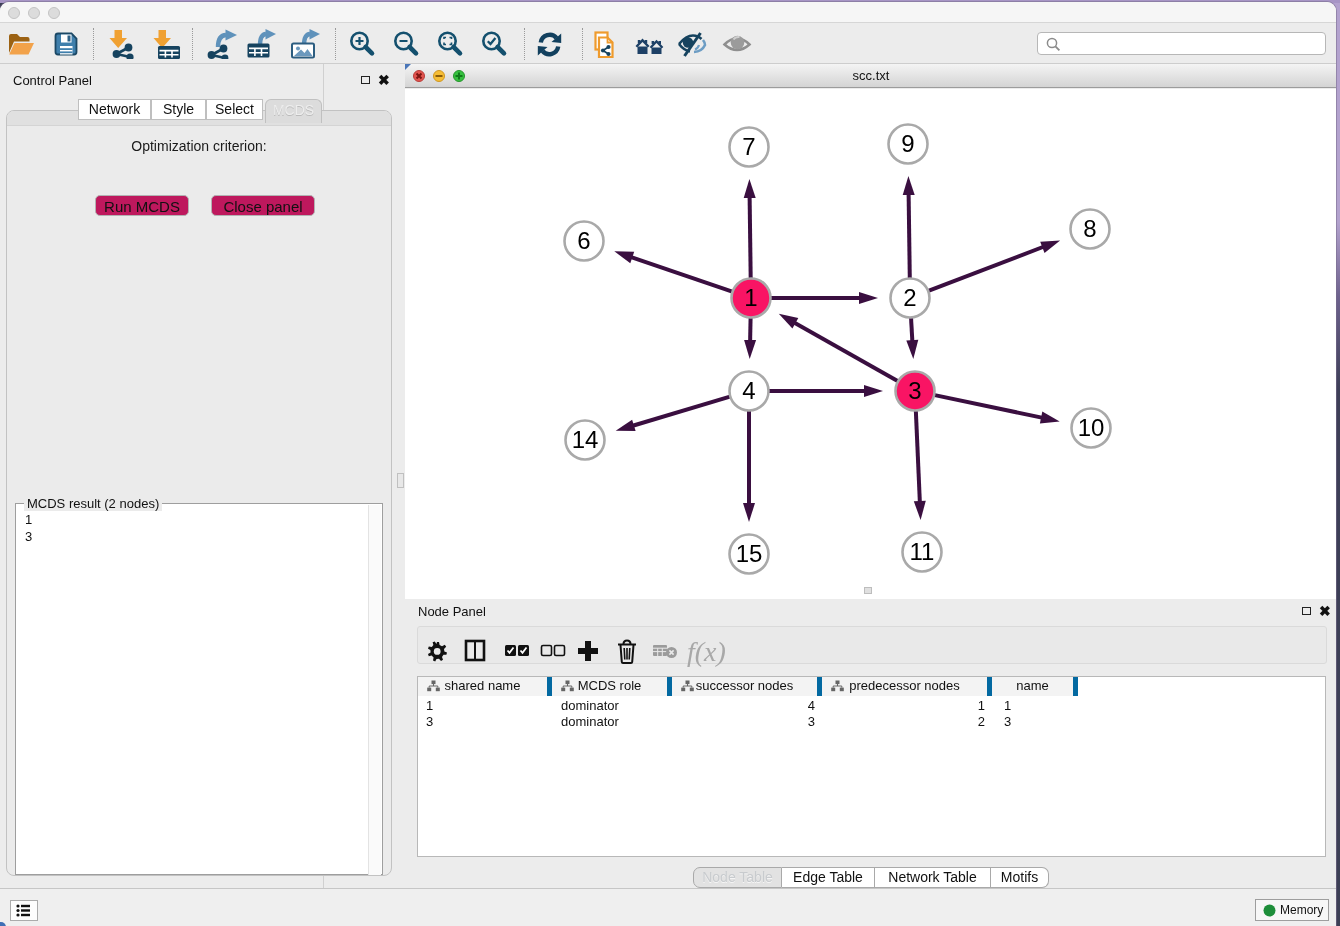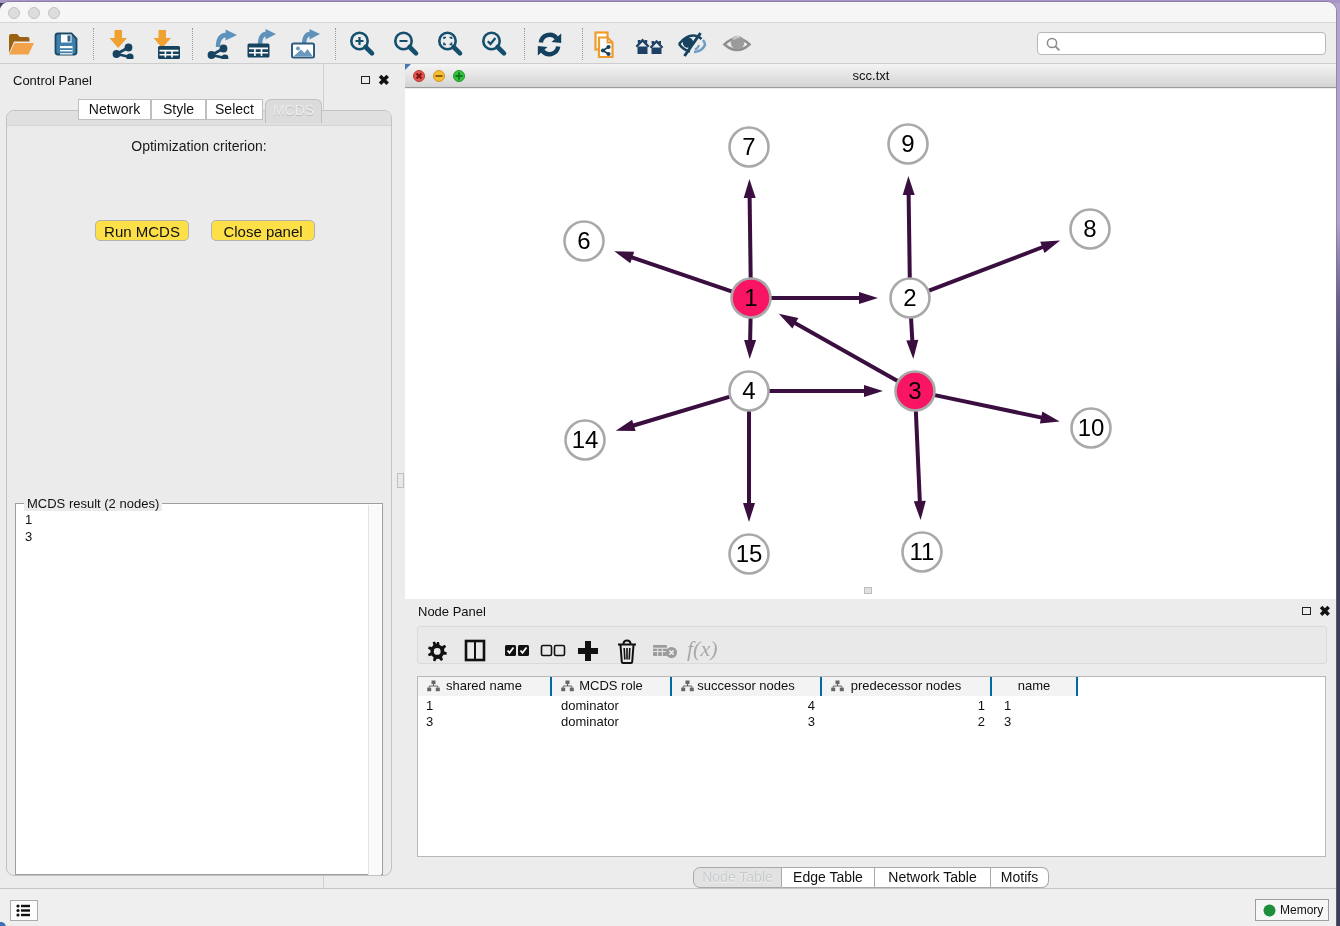--- a/index.html
+++ b/index.html
@@ -23,35 +23,35 @@
 .ptitle{position:absolute;font-size:13px;color:#111;}
 .float-btn{position:absolute;width:9px;height:8px;border:1.5px solid #222;}
 .close-x{position:absolute;font-size:14px;font-weight:bold;color:#111;line-height:12px;}
 
 .tab{position:absolute;top:35px;height:21px;background:#fff;border:1px solid #bfbfbf;font-size:14px;color:#111;text-align:center;line-height:19px;z-index:3;}
 .tabsel{position:absolute;top:35px;height:24px;background:#dcdcdc;border:1px solid #c0c0c0;border-bottom:none;border-radius:6px 6px 0 0;font-size:14px;color:#ededed;text-align:center;line-height:20px;text-shadow:0 1px 0 #bbb;z-index:3;}
 .innerpanel{position:absolute;left:6px;top:46px;width:386px;height:766px;background:#ebebeb;border:1px solid #c2c2c2;border-radius:8px;}
 .innerband{position:absolute;left:0;top:0;width:100%;height:15px;background:#e0e0e0;border-radius:7px 7px 0 0;border-bottom:1px solid #d4d4d4;}
 .optlabel{position:absolute;left:0;top:27px;width:100%;text-align:center;font-size:14px;color:#1a1a1a;}
 .select{position:absolute;left:37px;top:49px;width:312px;height:24px;background:#fff;border:1px solid #b2b2b2;border-radius:5px;font-size:15px;color:#111;line-height:22px;padding-left:10px;}
-.btn{position:absolute;top:84px;height:21px;background:#fde047;border:1px solid #b2b2b2;border-radius:5px;font-size:15px;color:#111;text-align:center;line-height:21px;margin-top:25px;}
+.btn{position:absolute;top:84px;height:21px;background:#be185d;border:1px solid #b2b2b2;border-radius:5px;font-size:15px;color:#111;text-align:center;line-height:21px;}
 .resultbox{position:absolute;left:8px;top:392px;width:368px;height:372px;background:#fff;border:1px solid #9e9e9e;}
 .resultlabel{position:absolute;left:8px;top:-8px;background:#ebebeb;font-size:13px;color:#111;padding:0 3px;}
 .rscroll{position:absolute;right:1px;top:1px;width:13px;height:370px;background:#fafafa;border-left:1px solid #e3e3e3;}
 
 .netwin{position:absolute;left:405px;top:0;width:932px;height:535px;}
 .nettitle{position:absolute;left:0;top:0;width:100%;height:24px;background:linear-gradient(#f4f4f4,#d4d4d4);border-bottom:1px solid #9c9c9c;}
 .dot{position:absolute;top:6px;width:12px;height:12px;border-radius:50%;}
 .netname{position:absolute;left:0;top:4px;width:100%;text-align:center;font-size:13px;color:#111;}
 .canvas{position:absolute;left:0;top:25px;width:932px;height:510px;background:#fff;}
 
 .tpanel{position:absolute;left:405px;top:535px;width:931px;height:289px;background:#ececec;}
 .ttools{position:absolute;left:12px;top:27px;width:910px;height:38px;background:#e9e9e9;border:1px solid #dadada;border-radius:3px;}
 .ttable{position:absolute;left:12px;top:77px;width:909px;height:181px;background:#fff;border:1px solid #b8b8b8;}
-.th{position:absolute;top:0;height:19px;border-right:2px solid #0369a1;background:#f3f3f3;font-size:13px;color:#111;text-align:center;line-height:18px;}
+.th{position:absolute;top:0;height:19px;border-right:5px solid #0369a1;background:#f3f3f3;font-size:13px;color:#111;text-align:center;line-height:18px;}
 .trow{position:absolute;font-size:13px;color:#111;height:16px;line-height:16px;}
 .hicon{position:absolute;left:9px;top:3px;}
 .btab{position:absolute;top:268px;height:21px;background:#fff;border:1px solid #a9a9a9;font-size:14px;color:#111;text-align:center;line-height:19px;}
 
 .status{position:absolute;left:0;top:886px;width:1336px;height:38px;background:#efefef;border-top:1px solid #c6c6c6;}
 .listbtn{position:absolute;left:10px;top:11px;width:28px;height:21px;background:#fdfdfd;border:1px solid #ababab;}
 .membtn{position:absolute;left:1255px;top:10px;width:74px;height:22px;background:#f7f7f7;border:1px solid #9e9e9e;font-size:12px;color:#111;}
 </style></head>
 <body>
 <div class="bgstrip"></div>
@@ -338,21 +338,21 @@
             </g>
           </svg>
         <svg style="position:absolute;left:234px;top:16px" width="26" height="16" viewBox="0 0 26 16">
             <g fill="#9b9b9b">
               <rect x="1" y="2" width="14" height="11" rx="1"></rect>
               <path d="M1 5.2 H15 M1 8.6 H15 M5.7 5.2 V13 M10.3 5.2 V13" stroke="#e9e9e9" stroke-width="1"></path>
               <circle cx="19.5" cy="9.5" r="5.5"></circle>
               <path d="M17.4 7.4 L21.6 11.6 M21.6 7.4 L17.4 11.6" stroke="#e9e9e9" stroke-width="1.6"></path>
             </g>
           </svg>
-        <div style="position:absolute;left:269px;top:9px;font-family:'Liberation Serif',serif;font-style:italic;font-size:22px;color:#a8a8a8;">f(x)</div>
+        <div style="position:absolute;left:269px;top:9px;font-family:'Liberation Serif',serif;font-style:italic;font-size:28px;color:#a8a8a8;">f(x)</div>
       </div>
       <div class="ttable" id="ttable">
         <div class="th" style="left:0;width:134px"><svg class="hicon" width="13" height="12" viewBox="0 0 13 12">
               <g fill="#666">
                 <rect x="4.5" y="0.5" width="4" height="3.6"></rect>
                 <rect x="0.2" y="7.6" width="4" height="3.6"></rect>
                 <rect x="8.8" y="7.6" width="4" height="3.6"></rect>
                 <path d="M6.5 4 V6 M2.2 7.6 V6 H10.8 V7.6" stroke="#666" fill="none" stroke-width="1"></path>
               </g>
             </svg>shared name</div>

